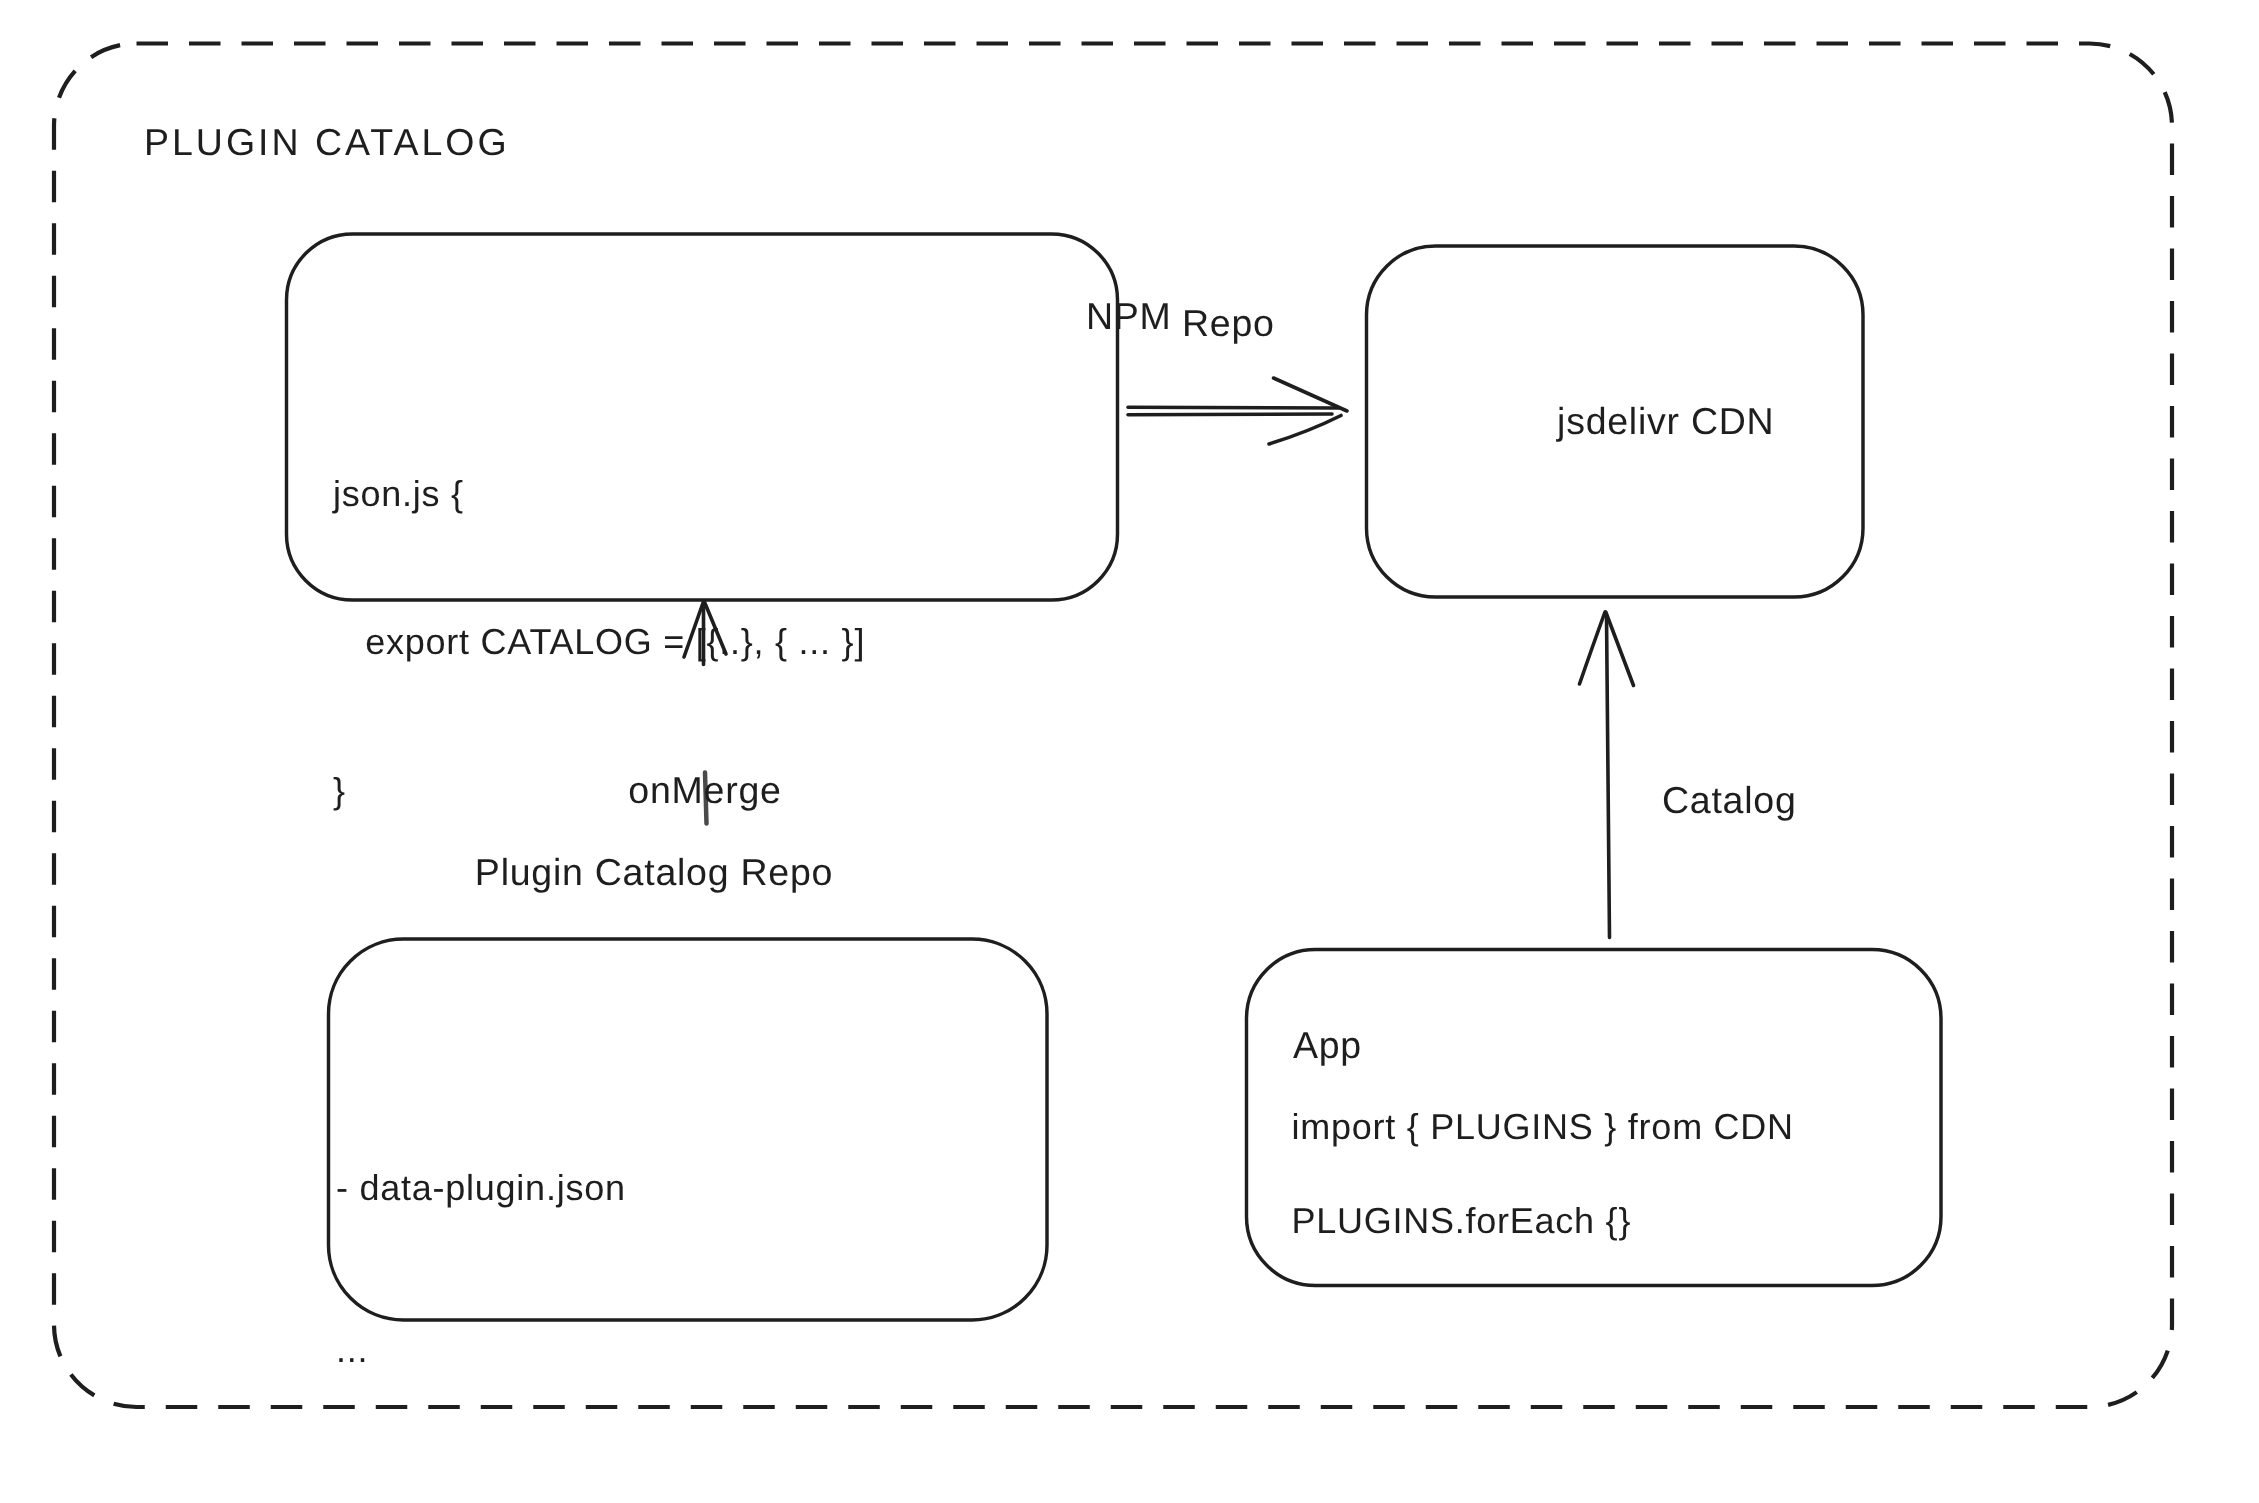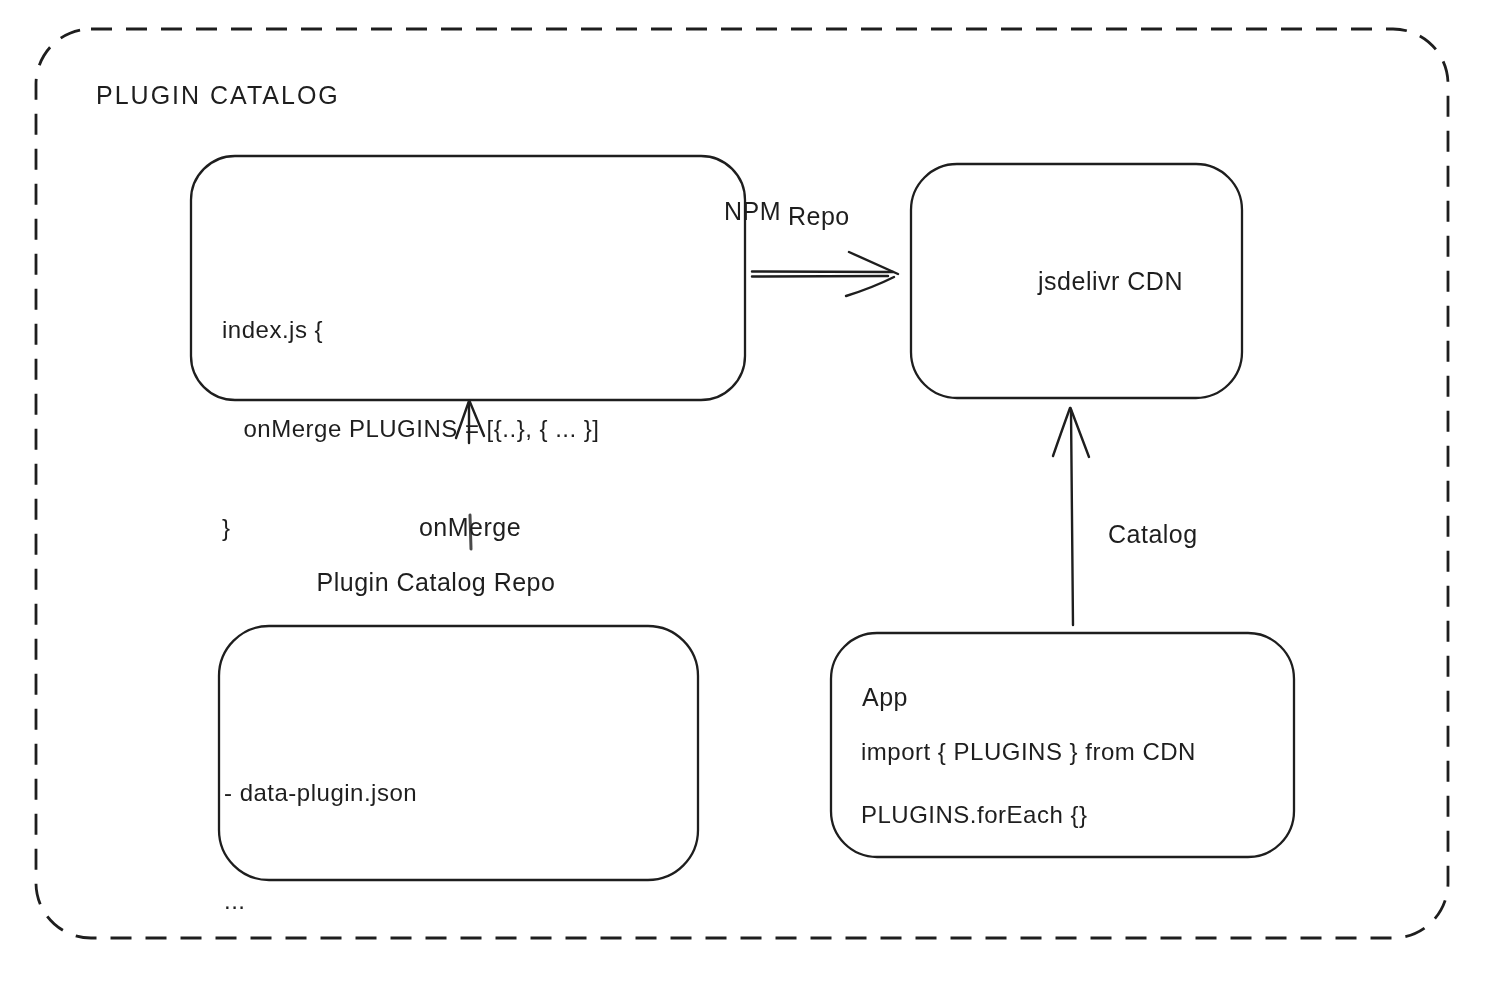--- a/index.html
+++ b/index.html
@@ -85,22 +85,22 @@
       <path d="M1073 625 L1071 410"></path>
       <path d="M1053 456 Q1062 430 1070 408"></path>
       <path d="M1070.5 408 L1089 457"></path>
     </g>
   </svg>
 
   <div class="t title-text" style="left:96px; top:80px;">PLUGIN CATALOG</div>
 
   <div class="t center" style="left:191px; top:196px; width:590px;text-align:right;">NPM</div>
   <div class="t code npm-code" style="left:222px; top:247px;">
-    <div>index.js {</div>
-    <div>   onMerge PLUGINS = [{..}, { ... }]</div>
+    <div>json.js {</div>
+    <div>   export CATALOG = [{..}, { ... }]</div>
     <div>}</div>
   </div>
 
   <div class="t" style="left:788px; top:201px;">Repo</div>
 
   <div class="t center" style="left:911px; top:266px; width:359px;margin-left:20px;">jsdelivr CDN</div>
 
   <div class="t center build-label" style="left:336px; top:450px; width:268px;">
     <div>onMerge</div>
   </div>

